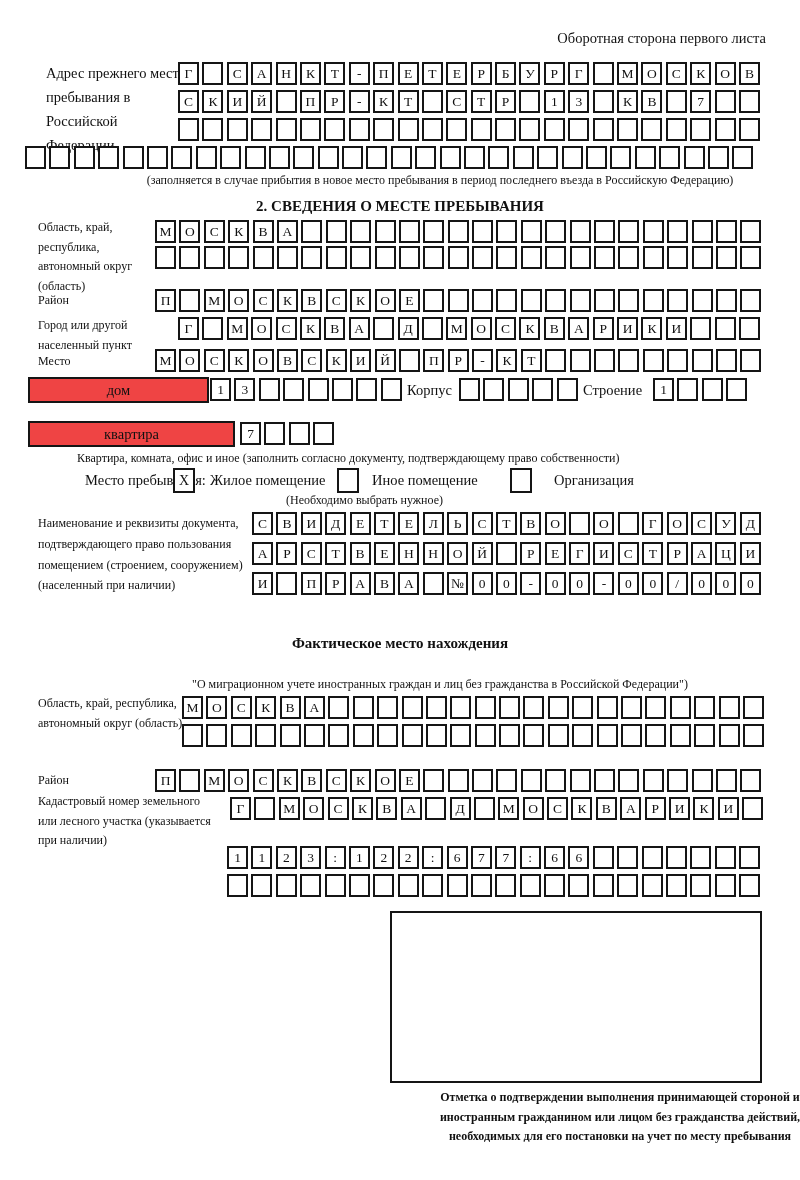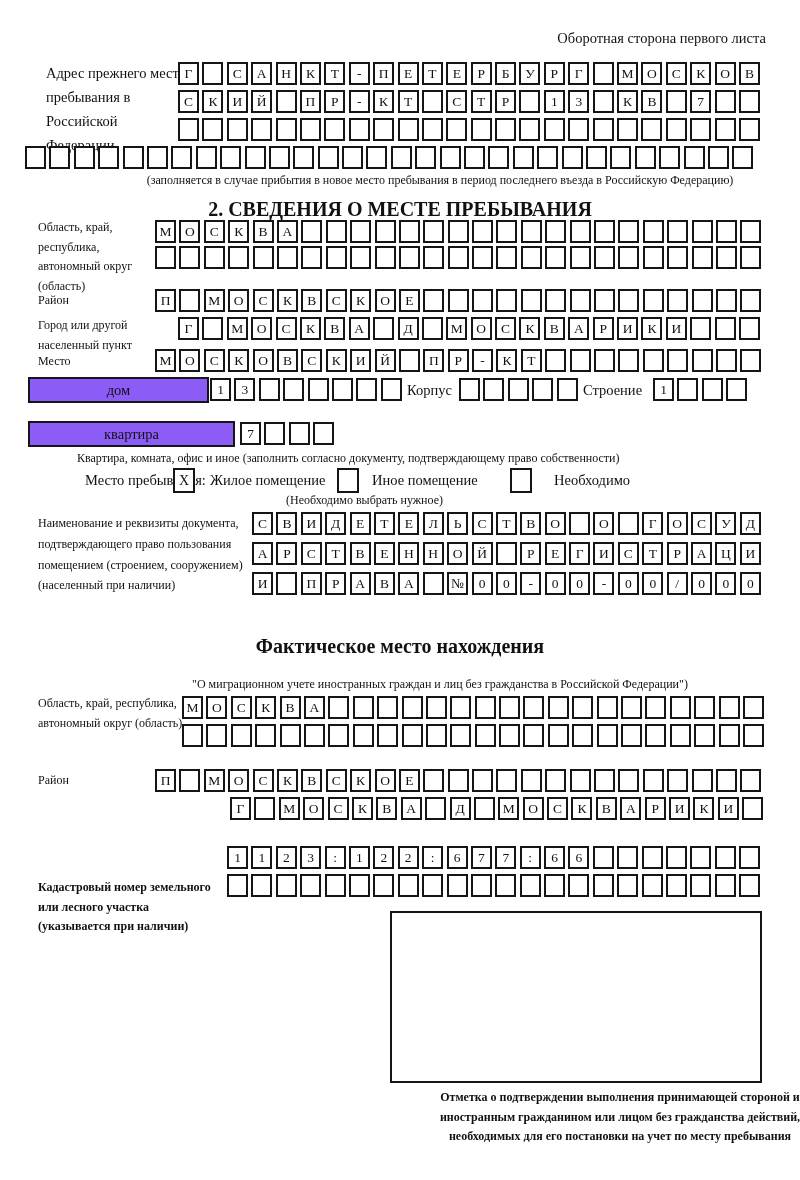--- a/index.html
+++ b/index.html
@@ -4,31 +4,31 @@
 <style>
   html,body{margin:0;padding:0;background:#fff;}
   .page{
     position:relative;width:800px;height:1180px;background:#ffffff;
     font-family:"Liberation Serif","DejaVu Serif",serif;color:#111;overflow:hidden;
   }
   .abs{position:absolute;}
   .lbl{font-size:14.5px;line-height:24px;}
   .lbl-sm{font-size:12px;line-height:19.5px;}
   .note{font-size:12px;line-height:17px;padding-left:40px;}
-  .title{font-size:20px;font-weight:bold;}
+  .title{font-size:15px;font-weight:bold;}
   .center{width:800px;text-align:center;}
   .cellrow{display:flex;}
   .cell{
     flex:0 0 auto;width:17px;height:19px;border:2px solid #151515;margin-right:3.4px;
     display:flex;align-items:center;justify-content:center;
     font-size:13.5px;line-height:19px;overflow:hidden;background:#fff;
   }
   .boxlabel{
     border:2px solid #151515;height:22px;display:flex;align-items:center;justify-content:center;
-    font-size:14.5px;background:#8b5cf6;
+    font-size:14.5px;background:#ef4444;
   }
   .chk{
     width:18px;height:21px;border:2px solid #151515;display:flex;align-items:center;
     justify-content:center;font-size:14px;background:#fff;
   }
   .stamp-box{border:2px solid #151515;background:#fff;}
 </style>
 </head>
 <body>
 
@@ -328,21 +328,21 @@
       <span class="cell">&nbsp;</span>
     </div>
   <div class="abs note" style="left:37px;top:450px;">Квартира, комната, офис и иное (заполнить согласно документу, подтверждающему право собственности)</div>
 
   <div class="abs lbl" style="left:37px;top:468px;margin-left:48px;">Место пребывания:</div>
   <div class="abs chk" style="left:173px;top:468px;">X</div>
   <div class="abs lbl" style="left:210px;top:468px;text-align:right;">Жилое помещение</div>
   <div class="abs chk" style="left:337px;top:468px;"></div>
   <div class="abs lbl" style="left:372px;top:468px;">Иное помещение</div>
   <div class="abs chk" style="left:510px;top:468px;"></div>
-  <div class="abs lbl" style="left:554px;top:468px;">Необходимо</div>
+  <div class="abs lbl" style="left:554px;top:468px;">Организация</div>
   <div class="abs note" style="left:246px;top:492px;">(Необходимо выбрать нужное)</div>
 
   <div class="abs lbl-sm" style="left:38px;top:513px;width:212px;line-height:20.8px;">Наименование и реквизиты документа, подтверждающего право пользования помещением (строением, сооружением) (населенный при наличии)</div>
   <div class="abs cellrow" style="left:252px;top:512px;">
       <span class="cell">С</span>
       <span class="cell">В</span>
       <span class="cell">И</span>
       <span class="cell">Д</span>
       <span class="cell">Е</span>
       <span class="cell">Т</span>
@@ -513,21 +513,21 @@
       <span class="cell">К</span>
       <span class="cell">В</span>
       <span class="cell">А</span>
       <span class="cell">Р</span>
       <span class="cell">И</span>
       <span class="cell">К</span>
       <span class="cell">И</span>
       <span class="cell">&nbsp;</span>
     </div>
 
-  <div class="abs lbl-sm" style="left:38px;top:878px;width:175px;font-weight:bold;">Кадастровый номер земельного или лесного участка (указывается при наличии)</div>
+  <div class="abs lbl-sm" style="left:38px;top:792px;width:175px;">Кадастровый номер земельного или лесного участка (указывается при наличии)</div>
   <div class="abs cellrow" style="left:227px;top:846px;">
       <span class="cell">1</span>
       <span class="cell">1</span>
       <span class="cell">2</span>
       <span class="cell">3</span>
       <span class="cell">:</span>
       <span class="cell">1</span>
       <span class="cell">2</span>
       <span class="cell">2</span>
       <span class="cell">:</span>

